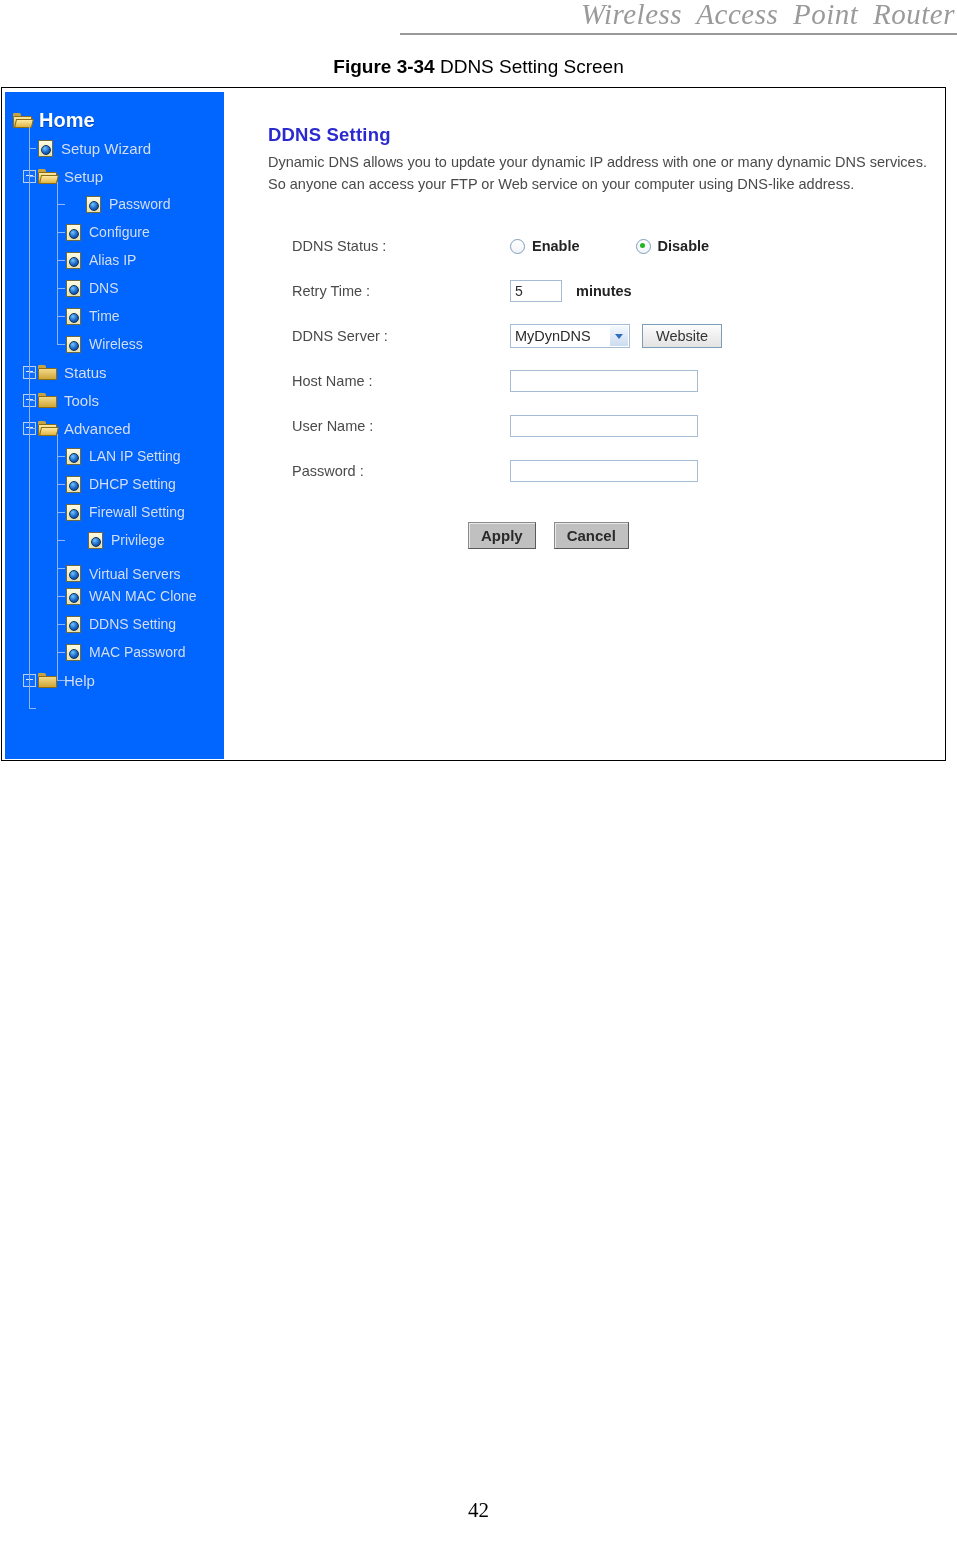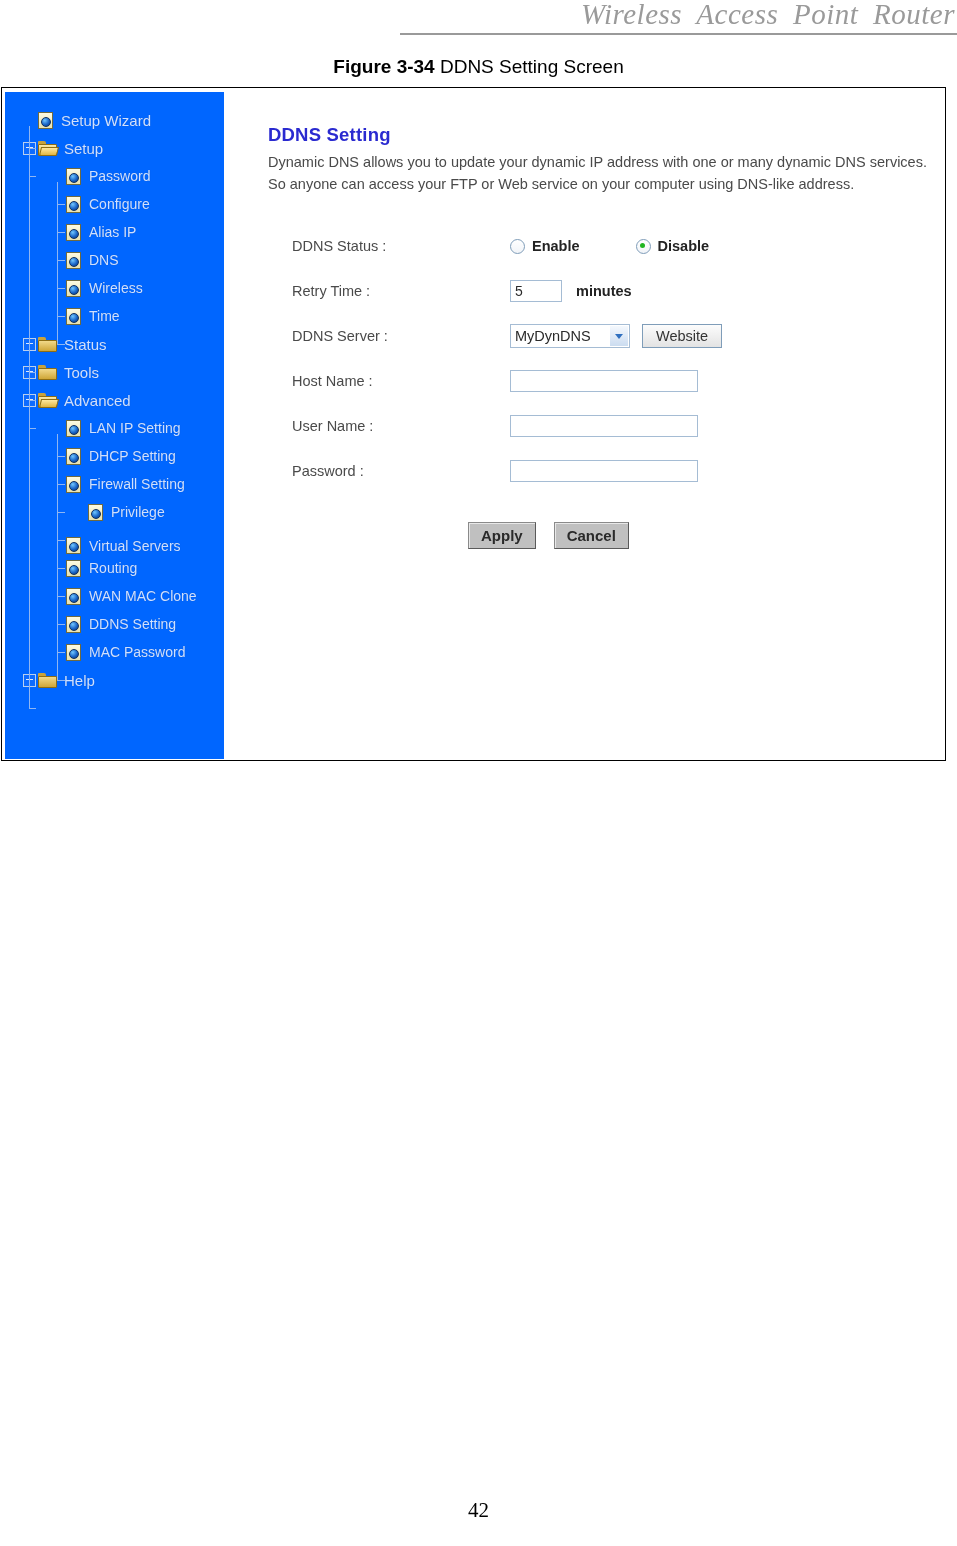--- a/index.html
+++ b/index.html
@@ -406,35 +406,43 @@
 
 <div class="figure-caption">
   <span class="fig-num">Figure 3-34</span>
   <span>DDNS Setting Screen</span>
 </div>
 
 <div class="screenshot">
 
   <div class="sidebar">
     <div class="nav" id="nav-tree">
+        <div class="nav-row level-home" style="padding-left: 8px;">
+          <span class="ico-folder open">
+            <span class="tab"></span>
+            <span class="body"></span>
+            <span class="flap"></span>
+          </span>
+          <span class="nav-label">Home</span>
+        </div>
         <div class="nav-row level-1" style="padding-left: 18px;">
           <span class="expander hidden"></span>
           <span class="ico-page"></span>
           <span class="nav-label">Setup Wizard</span>
         </div>
         <div class="nav-row level-1" style="padding-left: 18px;">
           <span class="expander"></span>
           <span class="ico-folder open">
             <span class="tab"></span>
             <span class="body"></span>
             <span class="flap"></span>
           </span>
           <span class="nav-label">Setup</span>
         </div>
-        <div class="nav-row level-2" style="padding-left: 46px;">
+        <div class="nav-row level-2" style="padding-left: 66px;">
           <span class="expander hidden"></span>
           <span class="ico-page"></span>
           <span class="nav-label">Password</span>
         </div>
         <div class="nav-row level-2" style="padding-left: 46px;">
           <span class="expander hidden"></span>
           <span class="ico-page"></span>
           <span class="nav-label">Configure</span>
         </div>
         <div class="nav-row level-2" style="padding-left: 46px;">
@@ -443,26 +451,26 @@
           <span class="nav-label">Alias IP</span>
         </div>
         <div class="nav-row level-2" style="padding-left: 46px;">
           <span class="expander hidden"></span>
           <span class="ico-page"></span>
           <span class="nav-label">DNS</span>
         </div>
         <div class="nav-row level-2" style="padding-left: 46px;">
           <span class="expander hidden"></span>
           <span class="ico-page"></span>
+          <span class="nav-label">Time</span>
+        </div>
+        <div class="nav-row level-2" style="padding-left: 46px;">
+          <span class="expander hidden"></span>
+          <span class="ico-page"></span>
           <span class="nav-label">Wireless</span>
-        </div>
-        <div class="nav-row level-2" style="padding-left: 46px;">
-          <span class="expander hidden"></span>
-          <span class="ico-page"></span>
-          <span class="nav-label">Time</span>
         </div>
         <div class="nav-row level-1" style="padding-left: 18px;">
           <span class="expander plus"></span>
           <span class="ico-folder">
             <span class="tab"></span>
             <span class="body"></span>
           </span>
           <span class="nav-label">Status</span>
         </div>
         <div class="nav-row level-1" style="padding-left: 18px;">
@@ -499,25 +507,20 @@
         </div>
         <div class="nav-row level-2" style="padding-left: 68px;">
           <span class="expander hidden"></span>
           <span class="ico-page"></span>
           <span class="nav-label">Privilege</span>
         </div>
         <div class="nav-row level-2" style="padding-left: 46px; align-items: flex-end;">
           <span class="expander hidden"></span>
           <span class="ico-page"></span>
           <span class="nav-label">Virtual Servers</span>
-        </div>
-        <div class="nav-row level-2" style="padding-left: 46px;">
-          <span class="expander hidden"></span>
-          <span class="ico-page"></span>
-          <span class="nav-label">Routing</span>
         </div>
         <div class="nav-row level-2" style="padding-left: 46px;">
           <span class="expander hidden"></span>
           <span class="ico-page"></span>
           <span class="nav-label">WAN MAC Clone</span>
         </div>
         <div class="nav-row level-2" style="padding-left: 46px;">
           <span class="expander hidden"></span>
           <span class="ico-page"></span>
           <span class="nav-label">DDNS Setting</span>

